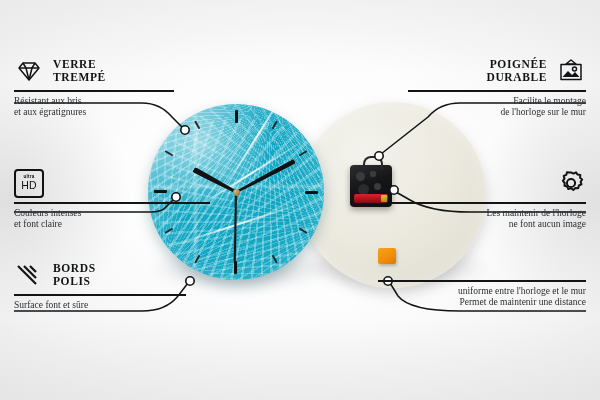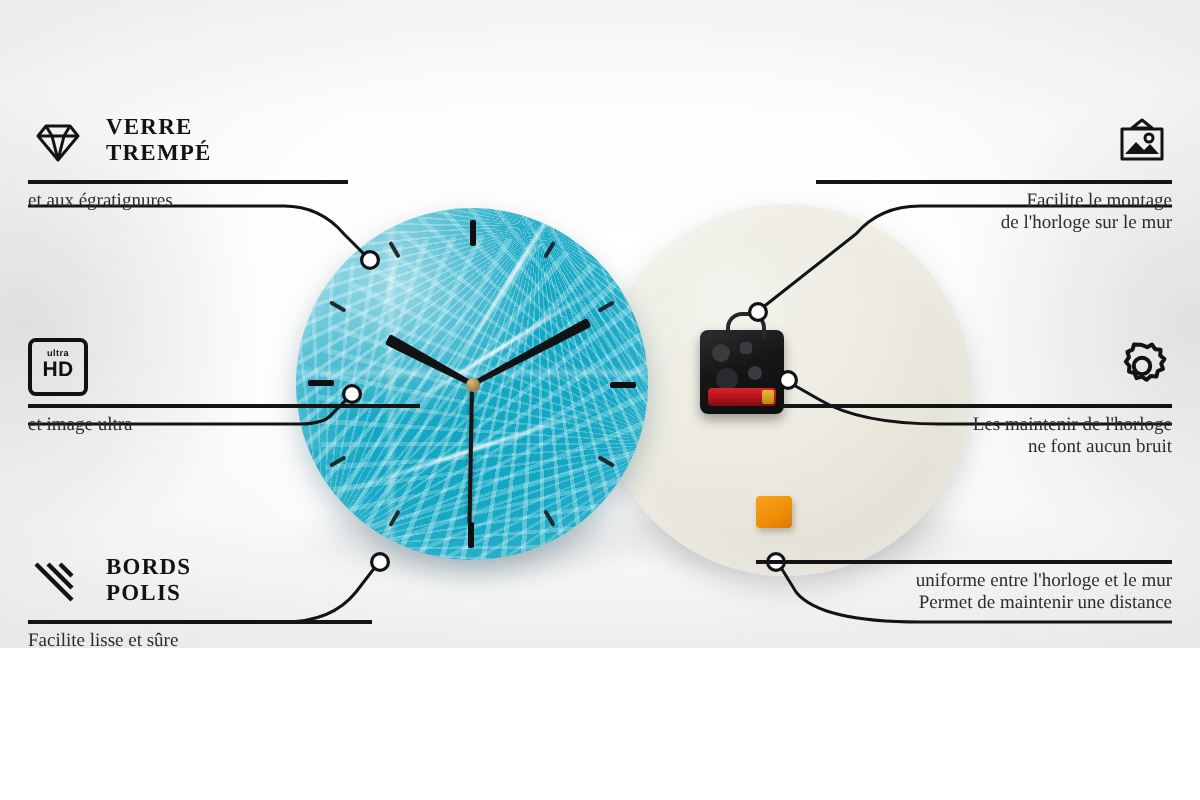--- a/index.html
+++ b/index.html
@@ -2,21 +2,21 @@
 <html><head>
 <meta charset="utf-8">
 <style>
   html,body{margin:0;padding:0;}
   body{
     width:600px;height:400px;overflow:hidden;
     font-family:"Liberation Serif", serif;
     background:#ffffff;
   }
   #stage{
-    position:relative;width:600px;height:324px;overflow:hidden;
+    position:relative;width:600px;height:400px;overflow:hidden;
     background:
       radial-gradient(ellipse 430px 300px at 50% 46%, #ffffff 0%, #fdfdfd 42%, #f4f4f4 72%, #e9e9e9 100%);
   }
   
   .vignette{
     position:absolute;inset:0;pointer-events:none;
     background:
       radial-gradient(circle 170px at 2% 50%, rgba(205,205,205,.55), rgba(205,205,205,0) 70%),
       radial-gradient(circle 170px at 99% 50%, rgba(205,205,205,.5), rgba(205,205,205,0) 70%),
       linear-gradient(180deg, rgba(230,230,230,.35) 0%, rgba(255,255,255,0) 18%, rgba(255,255,255,0) 80%, rgba(225,225,225,.45) 100%);
@@ -139,38 +139,38 @@
   .rule{height:1.6px;background:#121416;margin:4px 0 4px;}
   .fdesc{
     font-family:"Liberation Serif", serif;
     font-size:9.5px;line-height:11.5px;color:#2a2d30;
   }
   .feature.left .fdesc{text-align:left;}
   .feature.right .fdesc{text-align:right;}
 
   #feature-verre{left:14px;top:56px;}
   #feature-impression{left:14px;top:168px;}
-  #feature-bords{left:14px;top:276px;}
+  #feature-bords{left:14px;top:260px;}
   #feature-poignee{left:378px;top:56px;}
   #feature-mecanisme{left:378px;top:168px;}
   #feature-entretoise{left:378px;top:276px;}
 
   #feature-verre .rule{width:160px;}
   #feature-impression .rule{width:196px;}
   #feature-bords .rule{width:172px;}
   #feature-poignee .rule{width:178px;margin-left:auto;}
   #feature-mecanisme .rule{width:196px;margin-left:auto;}
   #feature-entretoise .rule{width:208px;margin-left:auto;}
 
   .hd-badge{
     width:26px;height:25px;border:2px solid #111;border-radius:4px;
     display:flex;flex-direction:column;align-items:center;justify-content:center;line-height:1;
   }
   .hd-badge .u{font-family:"Liberation Sans",sans-serif;font-size:4.6px;font-weight:700;letter-spacing:.2px;color:#111;}
-  .hd-badge .h{font-family:"Liberation Sans",sans-serif;font-size:10.5px;font-weight:700;letter-spacing:.2px;color:#111;margin-top:.5px;text-align:right;}
+  .hd-badge .h{font-family:"Liberation Sans",sans-serif;font-size:10.5px;font-weight:400;letter-spacing:.2px;color:#111;margin-top:.5px;text-align:right;}
 </style>
 </head>
 <body>
 
 <div id="stage">
 
   <div class="vignette"></div>
 
   <div class="shadow" id="shadow-front"></div>
   <div class="shadow" id="shadow-back"></div>
@@ -274,36 +274,38 @@
           </g>
         </svg>
       </span>
       <div class="ftitle">
         <div>VERRE</div>
         <div>TREMPÉ</div>
       </div>
     </div>
     <div class="rule"></div>
     <div class="fdesc">
+      <div>Résistant aux bris</div>
       <div>et aux égratignures</div>
     </div>
   </div>
 
   <div class="feature left" id="feature-impression">
     <div class="head">
       <span class="ficon">
         <span class="hd-badge">
           <span class="u">ultra</span>
           <span class="h">HD</span>
         </span>
       </span>
     </div>
     <div class="rule"></div>
     <div class="fdesc">
-      <div>et image ultra</div>
+      <div>Couleurs intenses</div>
+      <div>et font claire</div>
     </div>
   </div>
 
   <div class="feature left" id="feature-bords">
     <div class="head">
       <span class="ficon">
         <svg width="28" height="24" viewBox="0 0 28 24">
           <g stroke="#111315" stroke-width="2.2" stroke-linecap="butt">
             <path d="M3,3 L21,21"></path>
               <path d="M9,3 L21,15"></path>
@@ -311,26 +313,30 @@
           </g>
         </svg>
       </span>
       <div class="ftitle">
         <div>BORDS</div>
         <div>POLIS</div>
       </div>
     </div>
     <div class="rule"></div>
     <div class="fdesc">
-      <div>Facilite lisse et sûre</div>
+      <div>Surface font et sûre</div>
     </div>
   </div>
 
   <div class="feature right" id="feature-poignee">
     <div class="head">
+      <div class="ftitle">
+        <div>POIGNÉE</div>
+        <div>DURABLE</div>
+      </div>
       <span class="ficon">
         <svg width="28" height="26" viewBox="0 0 28 26">
           <g fill="none" stroke="#111315" stroke-width="1.5" stroke-linejoin="round">
             <path d="M14,2 L9,6 L19,6 Z"></path>
             <rect x="4" y="6.5" width="20" height="15"></rect>
             <path d="M5.5,19 L11,13 L15,17 L18,14 L22.5,19 Z" fill="#111315" stroke="none"></path>
             <circle cx="17.5" cy="11" r="2"></circle>
           </g>
         </svg>
       </span>
@@ -351,21 +357,21 @@
           <g fill="none" stroke="#111315" stroke-width="2" stroke-linejoin="round">
             <path d="M14,3.5 l2.6,1.1 2.4,-1.3 1.6,2.3 2.7,0.3 -0.2,2.8 2.1,1.8 -1.6,2.3 0.9,2.6 -2.6,1.1 -0.7,2.7 -2.8,-0.2 -2.1,1.9 -2.3,-1.6 -2.7,0.8 -1.1,-2.6 -2.7,-0.7 0.2,-2.8 -1.8,-2.1 1.6,-2.3 -0.8,-2.7 2.6,-1.1 0.7,-2.6 2.8,0.2 Z"></path>
             <circle cx="14" cy="14" r="4.1"></circle>
           </g>
         </svg>
       </span>
     </div>
     <div class="rule"></div>
     <div class="fdesc">
       <div>Les maintenir de l'horloge</div>
-      <div>ne font aucun bruit</div>
+      <div>ne font aucun image</div>
     </div>
   </div>
 
   <div class="feature right" id="feature-entretoise">
     <div class="rule"></div>
     <div class="fdesc">
       <div>uniforme entre l'horloge et le mur</div>
       <div>Permet de maintenir une distance</div>
     </div>
   </div>

